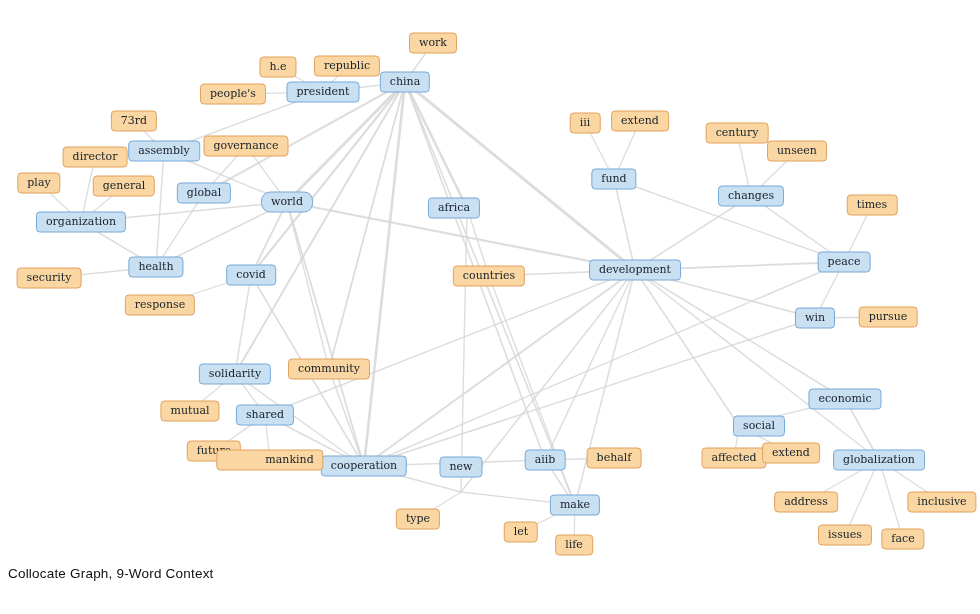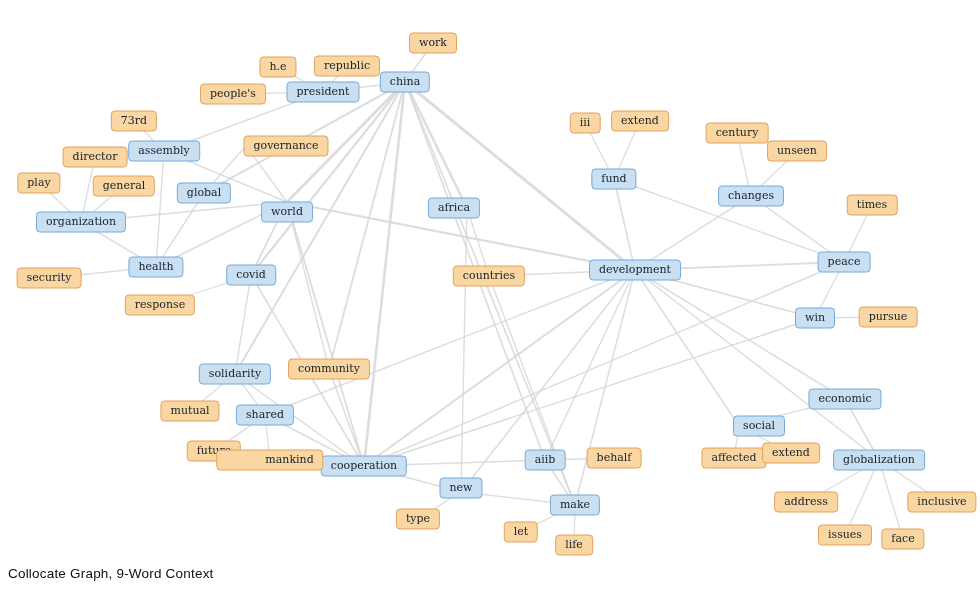--- a/index.html
+++ b/index.html
@@ -126,46 +126,46 @@
       <line x1="879" y1="460" x2="845" y2="535" stroke="#d7d7d7" stroke-width="1.3" stroke-opacity="0.85"></line>
       <line x1="879" y1="460" x2="903" y2="539" stroke="#d7d7d7" stroke-width="1.3" stroke-opacity="0.85"></line>
       <line x1="879" y1="460" x2="942" y2="502" stroke="#d7d7d7" stroke-width="1.3" stroke-opacity="0.85"></line>
     </svg>
 
   <div id="node-layer">
       <div class="node b" style="left: 405px; top: 82px;">china</div>
       <div class="node b" style="left: 323px; top: 92px;">president</div>
       <div class="node b" style="left: 164px; top: 151px;">assembly</div>
       <div class="node b" style="left: 204px; top: 193px;">global</div>
-      <div class="node b" style="left: 287px; top: 212px;">world</div>
+      <div class="node b" style="left: 287px; top: 202px; border-radius: 9px;">world</div>
       <div class="node b" style="left: 81px; top: 222px;">organization</div>
       <div class="node b" style="left: 156px; top: 267px;">health</div>
       <div class="node b" style="left: 251px; top: 275px;">covid</div>
       <div class="node b" style="left: 454px; top: 208px;">africa</div>
       <div class="node b" style="left: 614px; top: 179px;">fund</div>
       <div class="node b" style="left: 751px; top: 196px;">changes</div>
       <div class="node b" style="left: 635px; top: 270px;">development</div>
       <div class="node b" style="left: 844px; top: 262px;">peace</div>
       <div class="node b" style="left: 815px; top: 318px;">win</div>
       <div class="node b" style="left: 235px; top: 374px;">solidarity</div>
       <div class="node b" style="left: 265px; top: 415px;">shared</div>
       <div class="node b" style="left: 364px; top: 466px;">cooperation</div>
-      <div class="node b" style="left: 461px; top: 488px;">new</div>
+      <div class="node b" style="left: 461px; top: 467px;">new</div>
       <div class="node b" style="left: 575px; top: 505px;">make</div>
       <div class="node b" style="left: 545px; top: 460px;">aiib</div>
       <div class="node b" style="left: 845px; top: 399px;">economic</div>
       <div class="node b" style="left: 739px; top: 426px; margin-left: 20px;">social</div>
       <div class="node b" style="left: 879px; top: 460px;">globalization</div>
       <div class="node o" style="left: 433px; top: 43px;">work</div>
       <div class="node o" style="left: 278px; top: 67px;">h.e</div>
       <div class="node o" style="left: 347px; top: 66px;">republic</div>
       <div class="node o" style="left: 233px; top: 94px;">people's</div>
       <div class="node o" style="left: 134px; top: 121px;">73rd</div>
       <div class="node o" style="left: 95px; top: 157px;">director</div>
-      <div class="node o" style="left: 246px; top: 146px; margin-left: 40px;">governance</div>
+      <div class="node o" style="left: 246px; top: 146px;">governance</div>
       <div class="node o" style="left: 39px; top: 183px;">play</div>
       <div class="node o" style="left: 124px; top: 186px;">general</div>
       <div class="node o" style="left: 49px; top: 278px;">security</div>
       <div class="node o" style="left: 160px; top: 305px;">response</div>
       <div class="node o" style="left: 585px; top: 123px;">iii</div>
       <div class="node o" style="left: 640px; top: 121px;">extend</div>
       <div class="node o" style="left: 737px; top: 133px;">century</div>
       <div class="node o" style="left: 797px; top: 151px;">unseen</div>
       <div class="node o" style="left: 872px; top: 205px;">times</div>
       <div class="node o" style="left: 489px; top: 276px;">countries</div>

